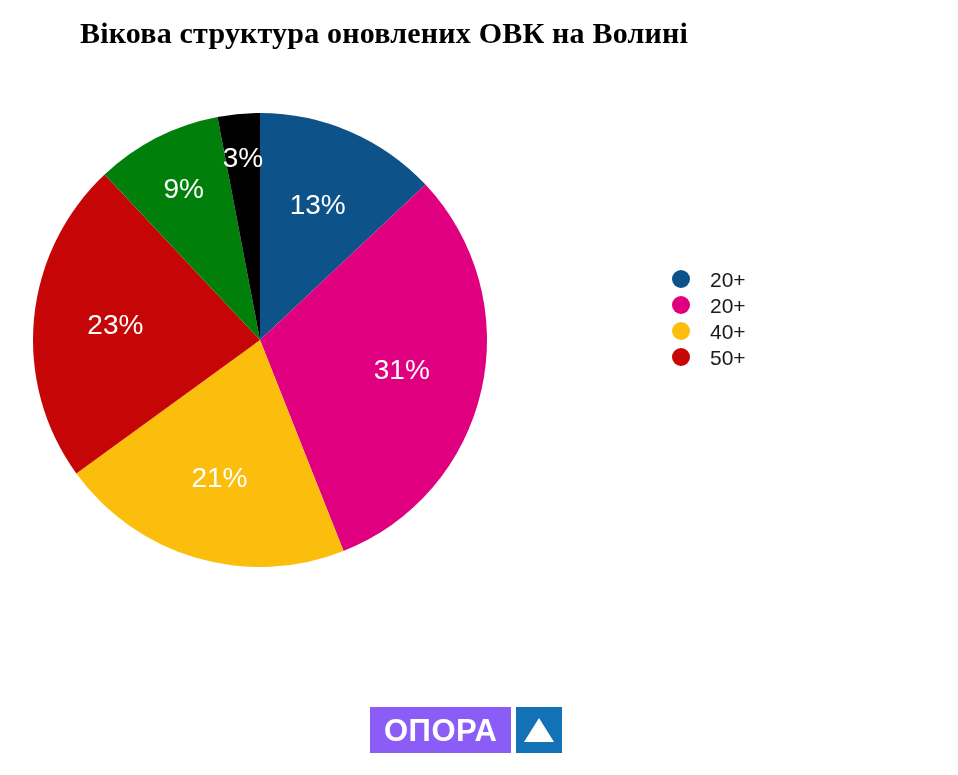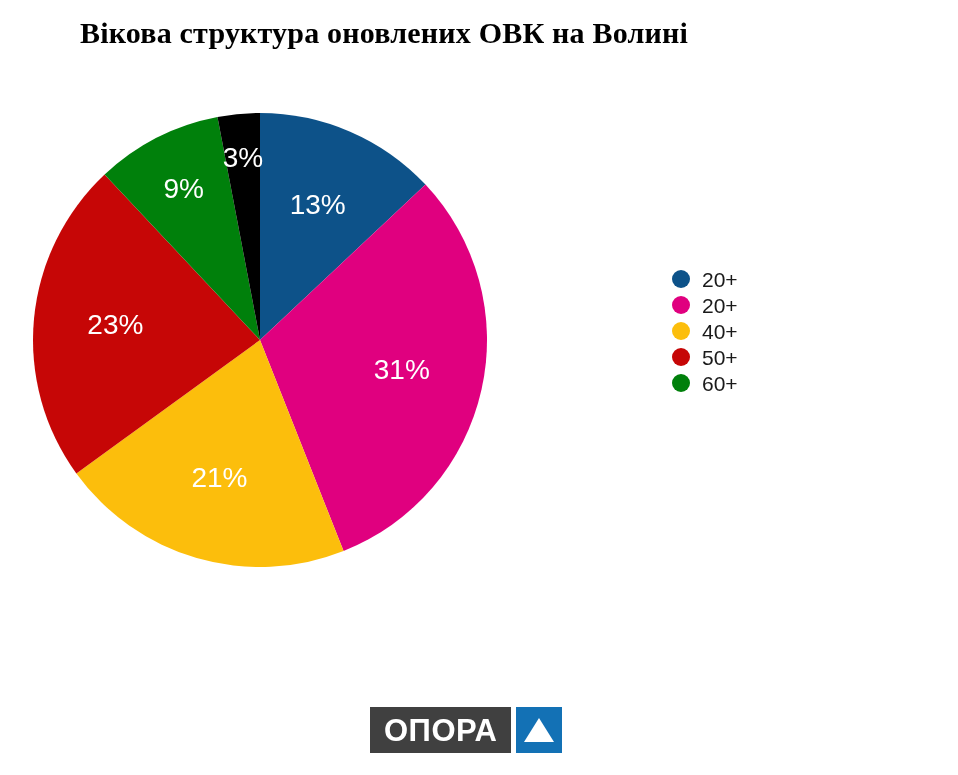--- a/index.html
+++ b/index.html
@@ -62,37 +62,37 @@
     align-items: center;
     height: 26px;
   }
   .legend-swatch {
     width: 18px;
     height: 18px;
     border-radius: 50%;
     flex: 0 0 auto;
   }
   .legend-label {
-    margin-left: 12px;
+    margin-left: 20px;
     font-family: "Liberation Sans", sans-serif;
     font-size: 21px;
     color: #1a1a1a;
     line-height: 21px;
   }
 
   #logo {
     position: absolute;
     left: 370px;
     top: 707px;
     height: 46px;
     display: flex;
     align-items: stretch;
   }
   #logo-wordmark {
-    background: #404040;
+    background: #8b5cf6;
     display: flex;
     align-items: center;
     justify-content: flex-start;
     padding: 0 14px;
   }
   #logo-wordmark-text {
     color: #ffffff;
     font-family: "Liberation Sans", sans-serif;
     font-weight: bold;
     font-size: 31px;
@@ -154,24 +154,20 @@
       <span class="legend-label">20+</span>
     </div>
     <div class="legend-row">
       <span class="legend-swatch" style="background: rgb(252, 190, 12);"></span>
       <span class="legend-label">40+</span>
     </div>
     <div class="legend-row">
       <span class="legend-swatch" style="background: rgb(198, 6, 6);"></span>
       <span class="legend-label">50+</span>
     </div>
-    <div class="legend-row">
-      <span class="legend-swatch" style="background: rgb(0, 128, 11);"></span>
-      <span class="legend-label">60+</span>
-    </div>
   </div>
 
 <div id="logo">
   <div id="logo-wordmark">
     <span id="logo-wordmark-text">ОПОРА</span>
   </div>
   <div id="logo-gap"></div>
   <div id="logo-mark">
     <div id="logo-triangle"></div>
   </div>

